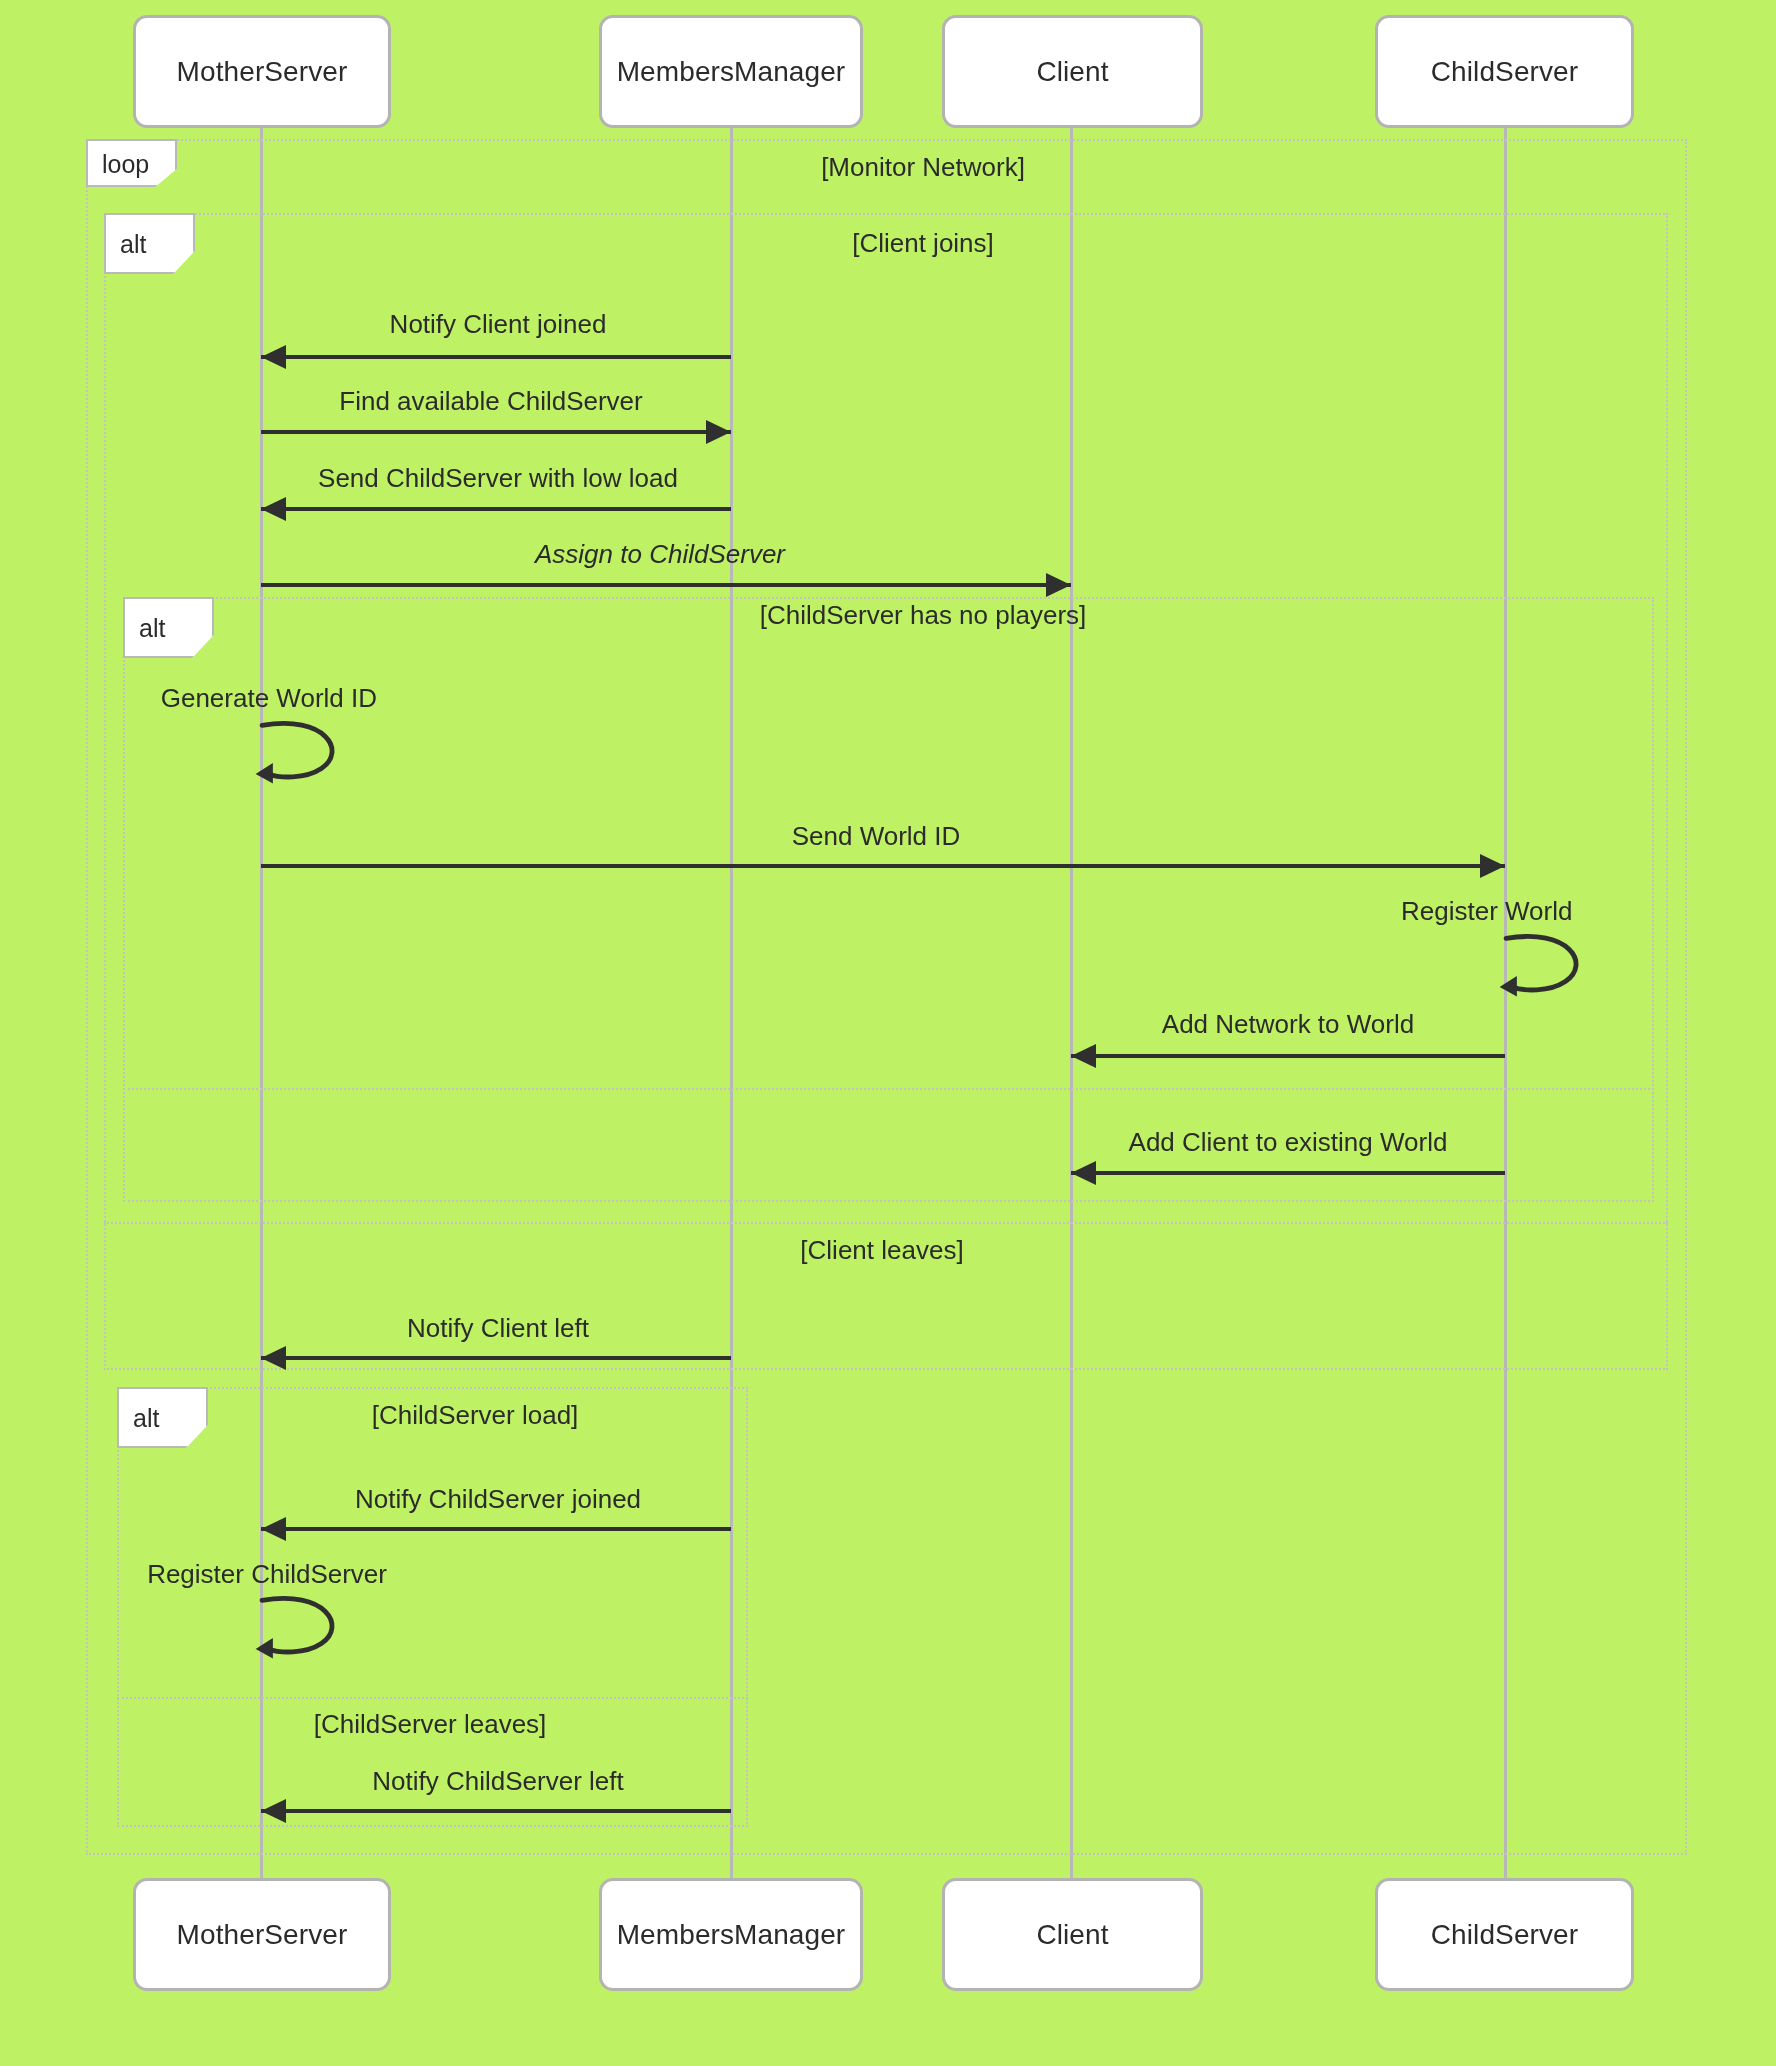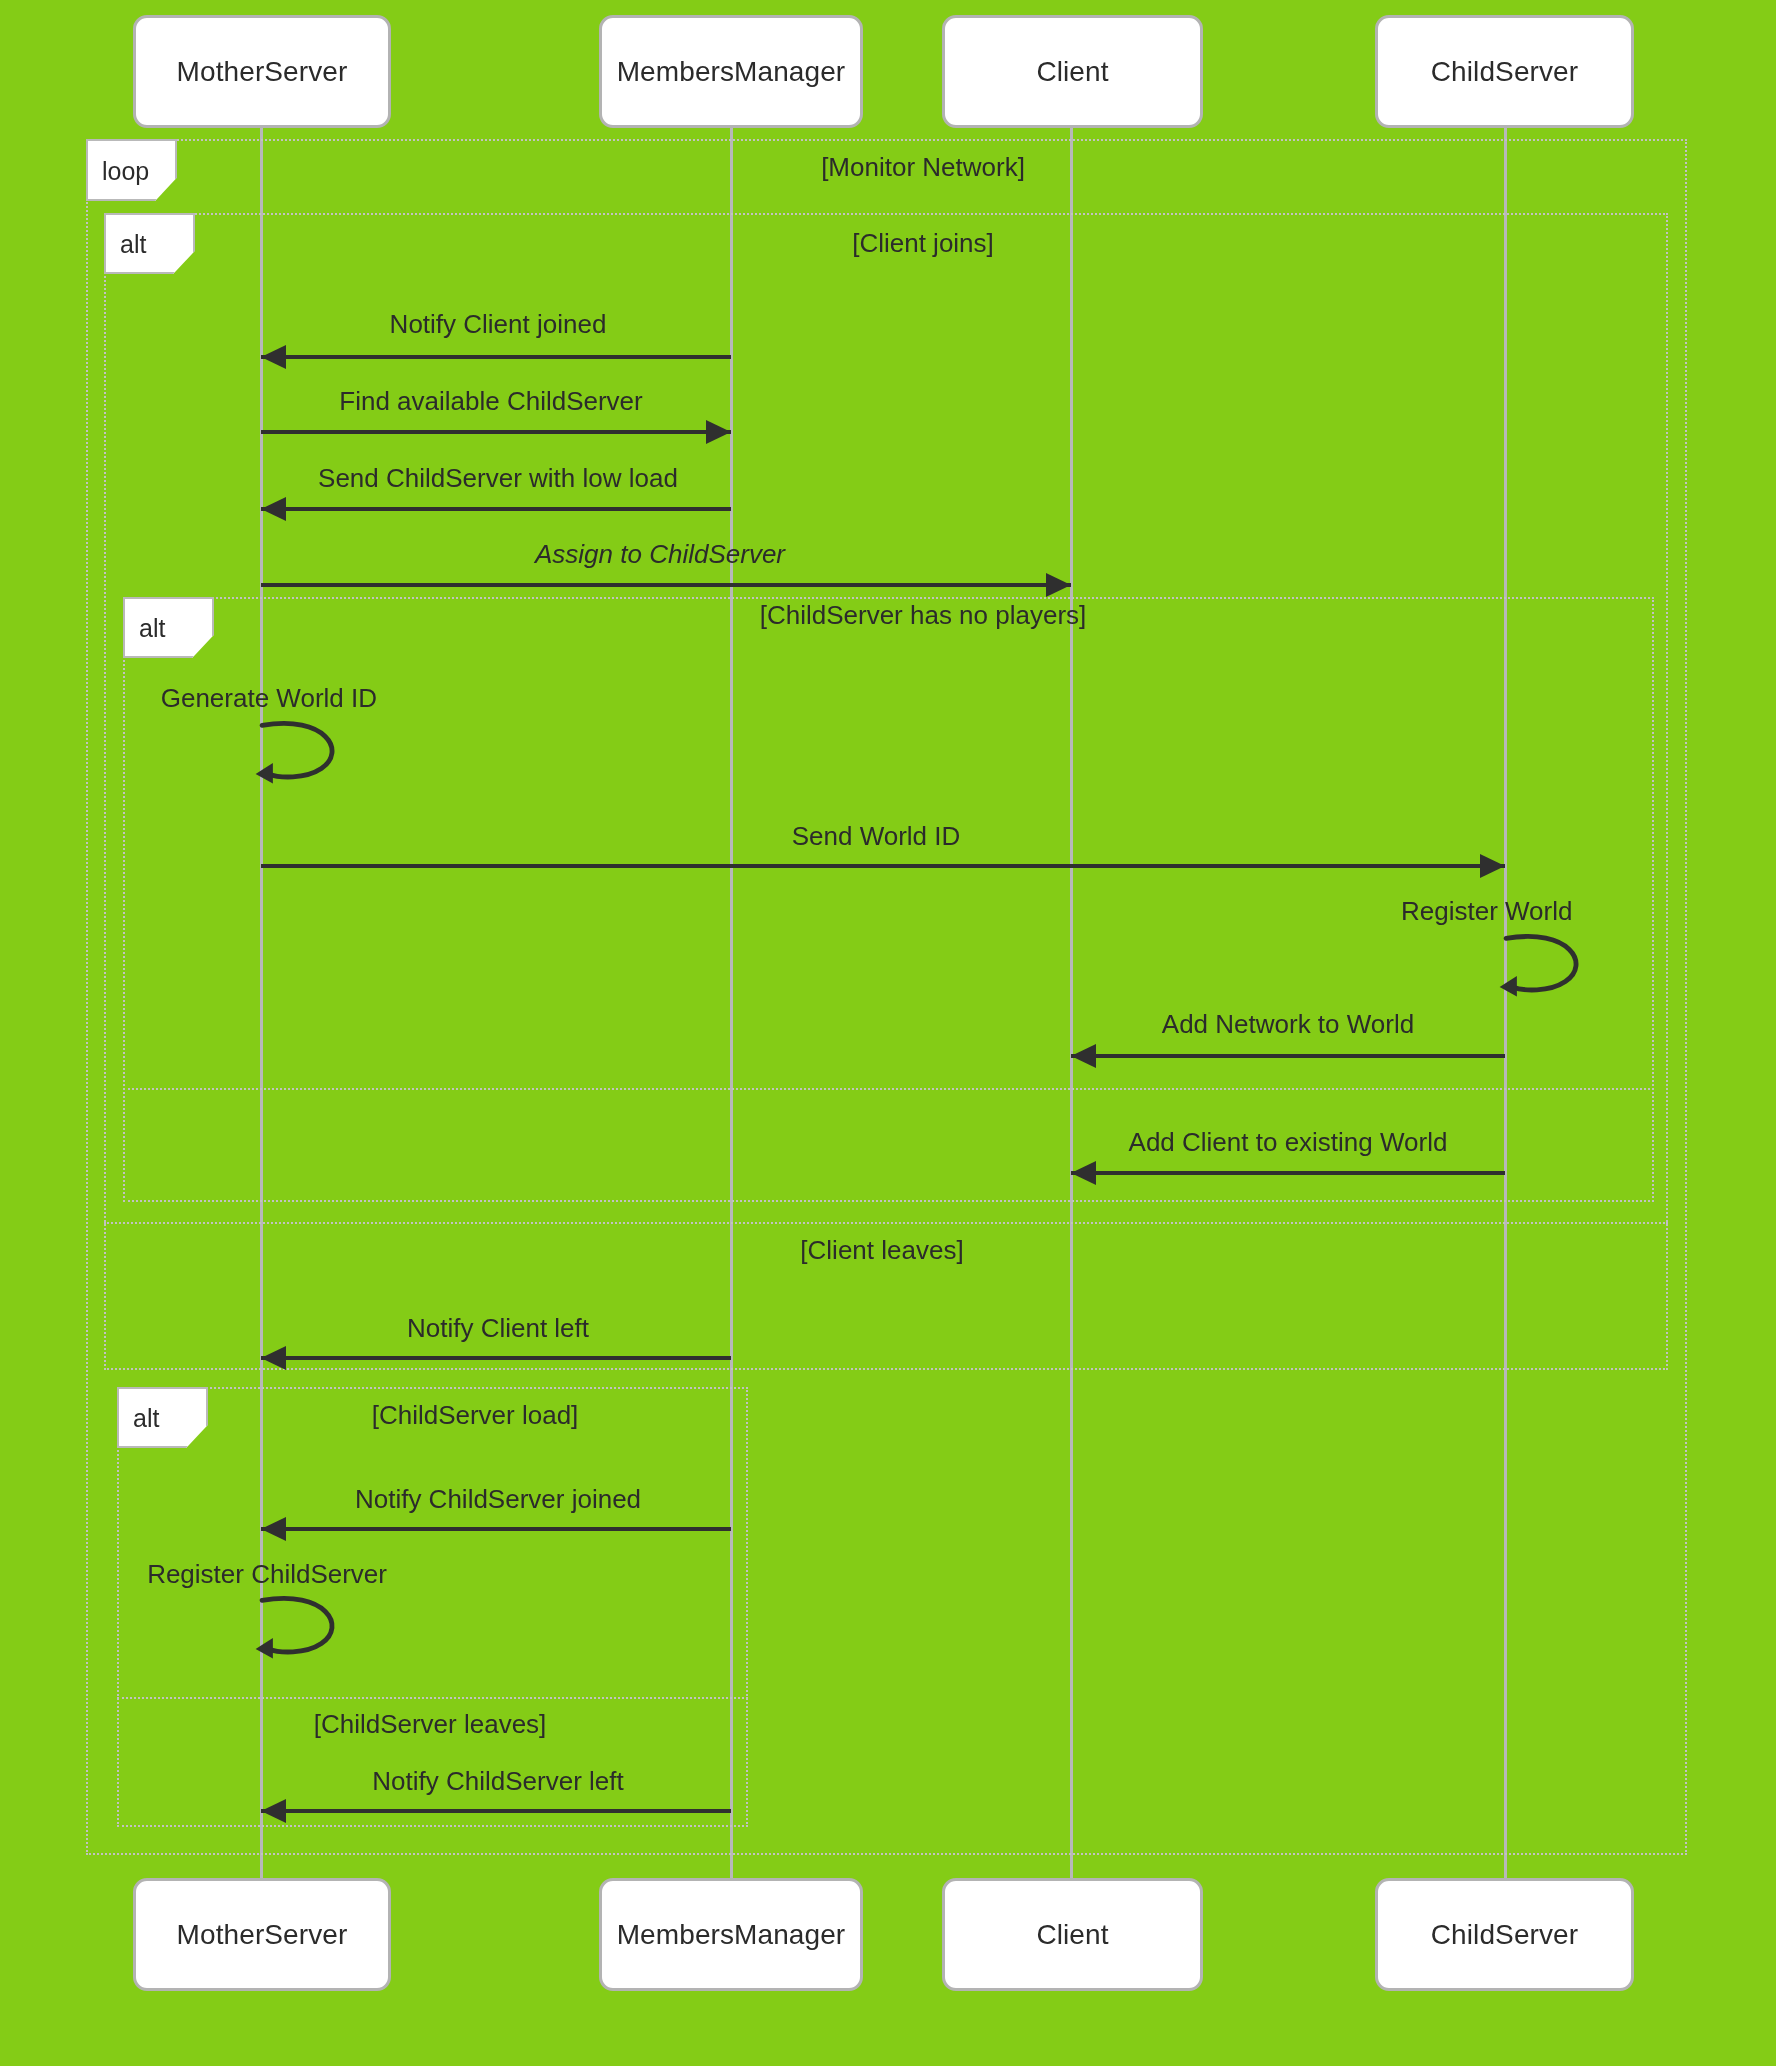--- a/index.html
+++ b/index.html
@@ -9,21 +9,21 @@
     background: #ffffff;
   }
   body {
     font-family: "Liberation Sans", sans-serif;
     color: #222222;
   }
   #diagram-root {
     position: relative;
     width: 1776px;
     height: 2066px;
-    background: #84cc16;
+    background: #bef264;
     overflow: hidden;
   }
 
   
   .participant-box {
     position: absolute;
     box-sizing: border-box;
     background: #ffffff;
     border: 3.2px solid #b3b3b3;
     border-radius: 14px;
@@ -161,21 +161,21 @@
   <div class="participant-box" style="left:1375px; top:15px; width:259px; height:113px;">
     <span>ChildServer</span>
   </div>
 
   <div class="lifeline" style="left:260px; top:128px; height:1750px;"></div>
   <div class="lifeline" style="left:730px; top:128px; height:1750px;"></div>
   <div class="lifeline" style="left:1070px; top:128px; height:1750px;"></div>
   <div class="lifeline" style="left:1504px; top:128px; height:1750px;"></div>
 
   <div class="fragment" style="left:86px; top:139px; width:1601px; height:1716px;"></div>
-  <div class="frag-tag" style="left:86px; top:139px; width:91px; height:62px;text-align:center;">
+  <div class="frag-tag" style="left:86px; top:139px; width:91px; height:48px;text-align:center;">
     <span>loop</span>
   </div>
   <div class="frag-cond" style="left:923px; top:152px;">
     <span>[Monitor Network]</span>
   </div>
 
   <div class="fragment" style="left:104px; top:213px; width:1564px; height:1157px;"></div>
   <div class="frag-tag" style="left:104px; top:213px; width:91px; height:61px;">
     <span>alt</span>
   </div>

